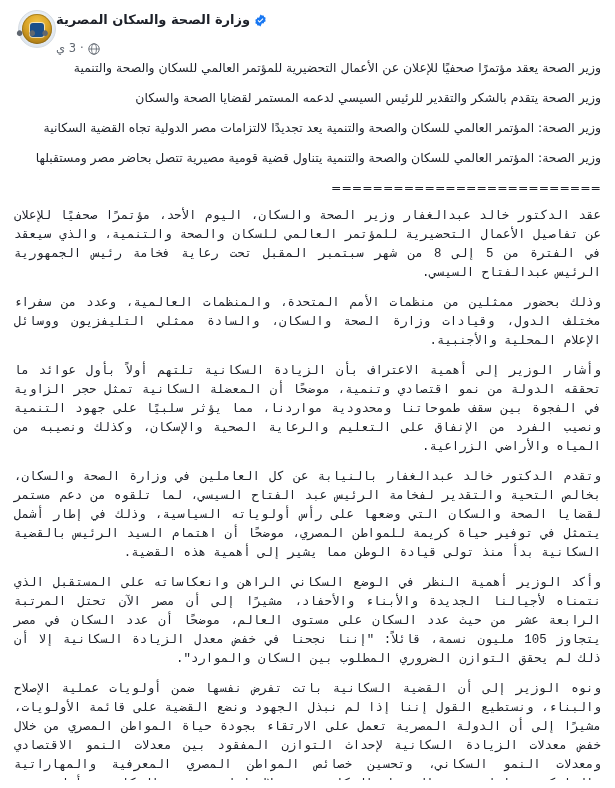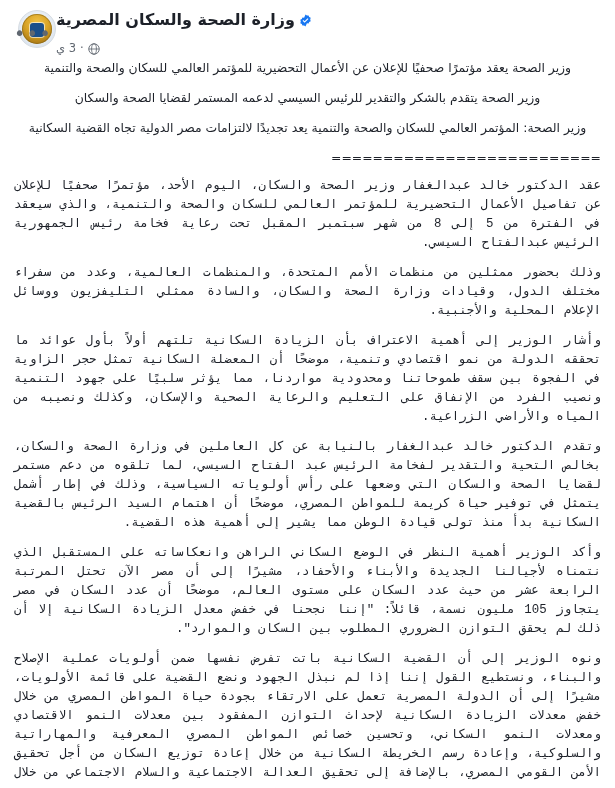--- a/index.html
+++ b/index.html
@@ -69,21 +69,21 @@
     min-width: 0;
     padding-top: 1px;
   }
   .page-name-row {
     display: flex;
     flex-direction: row-reverse;
     align-items: center;
     gap: 4px;
   }
   .page-name {
-    font-size: 16px;
+    font-size: 13px;
     font-weight: bold;
     color: #1d2129;
     line-height: 18px;
     white-space: nowrap;
   }
   .verified {
     width: 13px;
     height: 13px;
     flex: 0 0 auto;
     display: block;
@@ -124,21 +124,21 @@
   .post-body {
     padding: 2px 14px 0 14px;
     text-align: right;
     direction: rtl;
   }
   .post-body p {
     margin: 0 0 11px 0;
     font-size: 12.4px;
     line-height: 19px;
     color: #1d2129;
-    text-align: center;
+    text-align: right;
   }
   .bullet-list p {
     margin-bottom: 11px;
   }
   .sep {
     font-size: 12.4px;
     line-height: 19px;
     color: #1d2129;
     letter-spacing: 0px;
     margin: 2px 0 10px 0;
@@ -191,20 +191,21 @@
     </div>
     <div class="more-btn">•••</div>
   </div>
 
   <div class="post-body">
 
     <div class="bullet-list">
       <p>وزير الصحة يعقد مؤتمرًا صحفيًا للإعلان عن الأعمال التحضيرية للمؤتمر العالمي للسكان والصحة والتنمية</p>
       <p>وزير الصحة يتقدم بالشكر والتقدير للرئيس السيسي لدعمه المستمر لقضايا الصحة والسكان</p>
       <p>وزير الصحة: المؤتمر العالمي للسكان والصحة والتنمية يعد تجديدًا لالتزامات مصر الدولية تجاه القضية السكانية</p>
+      <p>وزير الصحة: المؤتمر العالمي للسكان والصحة والتنمية يتناول قضية قومية مصيرية تتصل بحاضر مصر ومستقبلها</p>
     </div>
 
     <div class="sep">==========================</div>
 
     <div class="paras">
       <p>عقد الدكتور خالد عبدالغفار وزير الصحة والسكان، اليوم الأحد، مؤتمرًا صحفيًا للإعلان عن تفاصيل الأعمال التحضيرية للمؤتمر العالمي للسكان والصحة والتنمية، والذي سيعقد في الفترة من 5 إلى 8 من شهر سبتمبر المقبل تحت رعاية فخامة رئيس الجمهورية الرئيس عبدالفتاح السيسي.</p>
       <p>وذلك بحضور ممثلين من منظمات الأمم المتحدة، والمنظمات العالمية، وعدد من سفراء مختلف الدول، وقيادات وزارة الصحة والسكان، والسادة ممثلي التليفزيون ووسائل الإعلام المحلية والأجنبية.</p>
       <p>وأشار الوزير إلى أهمية الاعتراف بأن الزيادة السكانية تلتهم أولاً بأول عوائد ما تحققه الدولة من نمو اقتصادي وتنمية، موضحًا أن المعضلة السكانية تمثل حجر الزاوية في الفجوة بين سقف طموحاتنا ومحدودية مواردنا، مما يؤثر سلبيًا على جهود التنمية ونصيب الفرد من الإنفاق على التعليم والرعاية الصحية والإسكان، وكذلك ونصيبه من المياه والأراضي الزراعية.</p>
       <p>وتقدم الدكتور خالد عبدالغفار بالنيابة عن كل العاملين في وزارة الصحة والسكان، بخالص التحية والتقدير لفخامة الرئيس عبد الفتاح السيسي، لما تلقوه من دعم مستمر لقضايا الصحة والسكان التي وضعها على رأس أولوياته السياسية، وذلك في إطار أشمل يتمثل في توفير حياة كريمة للمواطن المصري، موضحًا أن اهتمام السيد الرئيس بالقضية السكانية بدأ منذ تولى قيادة الوطن مما يشير إلى أهمية هذه القضية.</p>
       <p>وأكد الوزير أهمية النظر في الوضع السكاني الراهن وانعكاساته على المستقبل الذي نتمناه لأجيالنا الجديدة والأبناء والأحفاد، مشيرًا إلى أن مصر الآن تحتل المرتبة الرابعة عشر من حيث عدد السكان على مستوى العالم، موضحًا أن عدد السكان في مصر يتجاوز 105 مليون نسمة، قائلاً: "إننا نجحنا في خفض معدل الزيادة السكانية إلا أن ذلك لم يحقق التوازن الضروري المطلوب بين السكان والموارد".</p>

